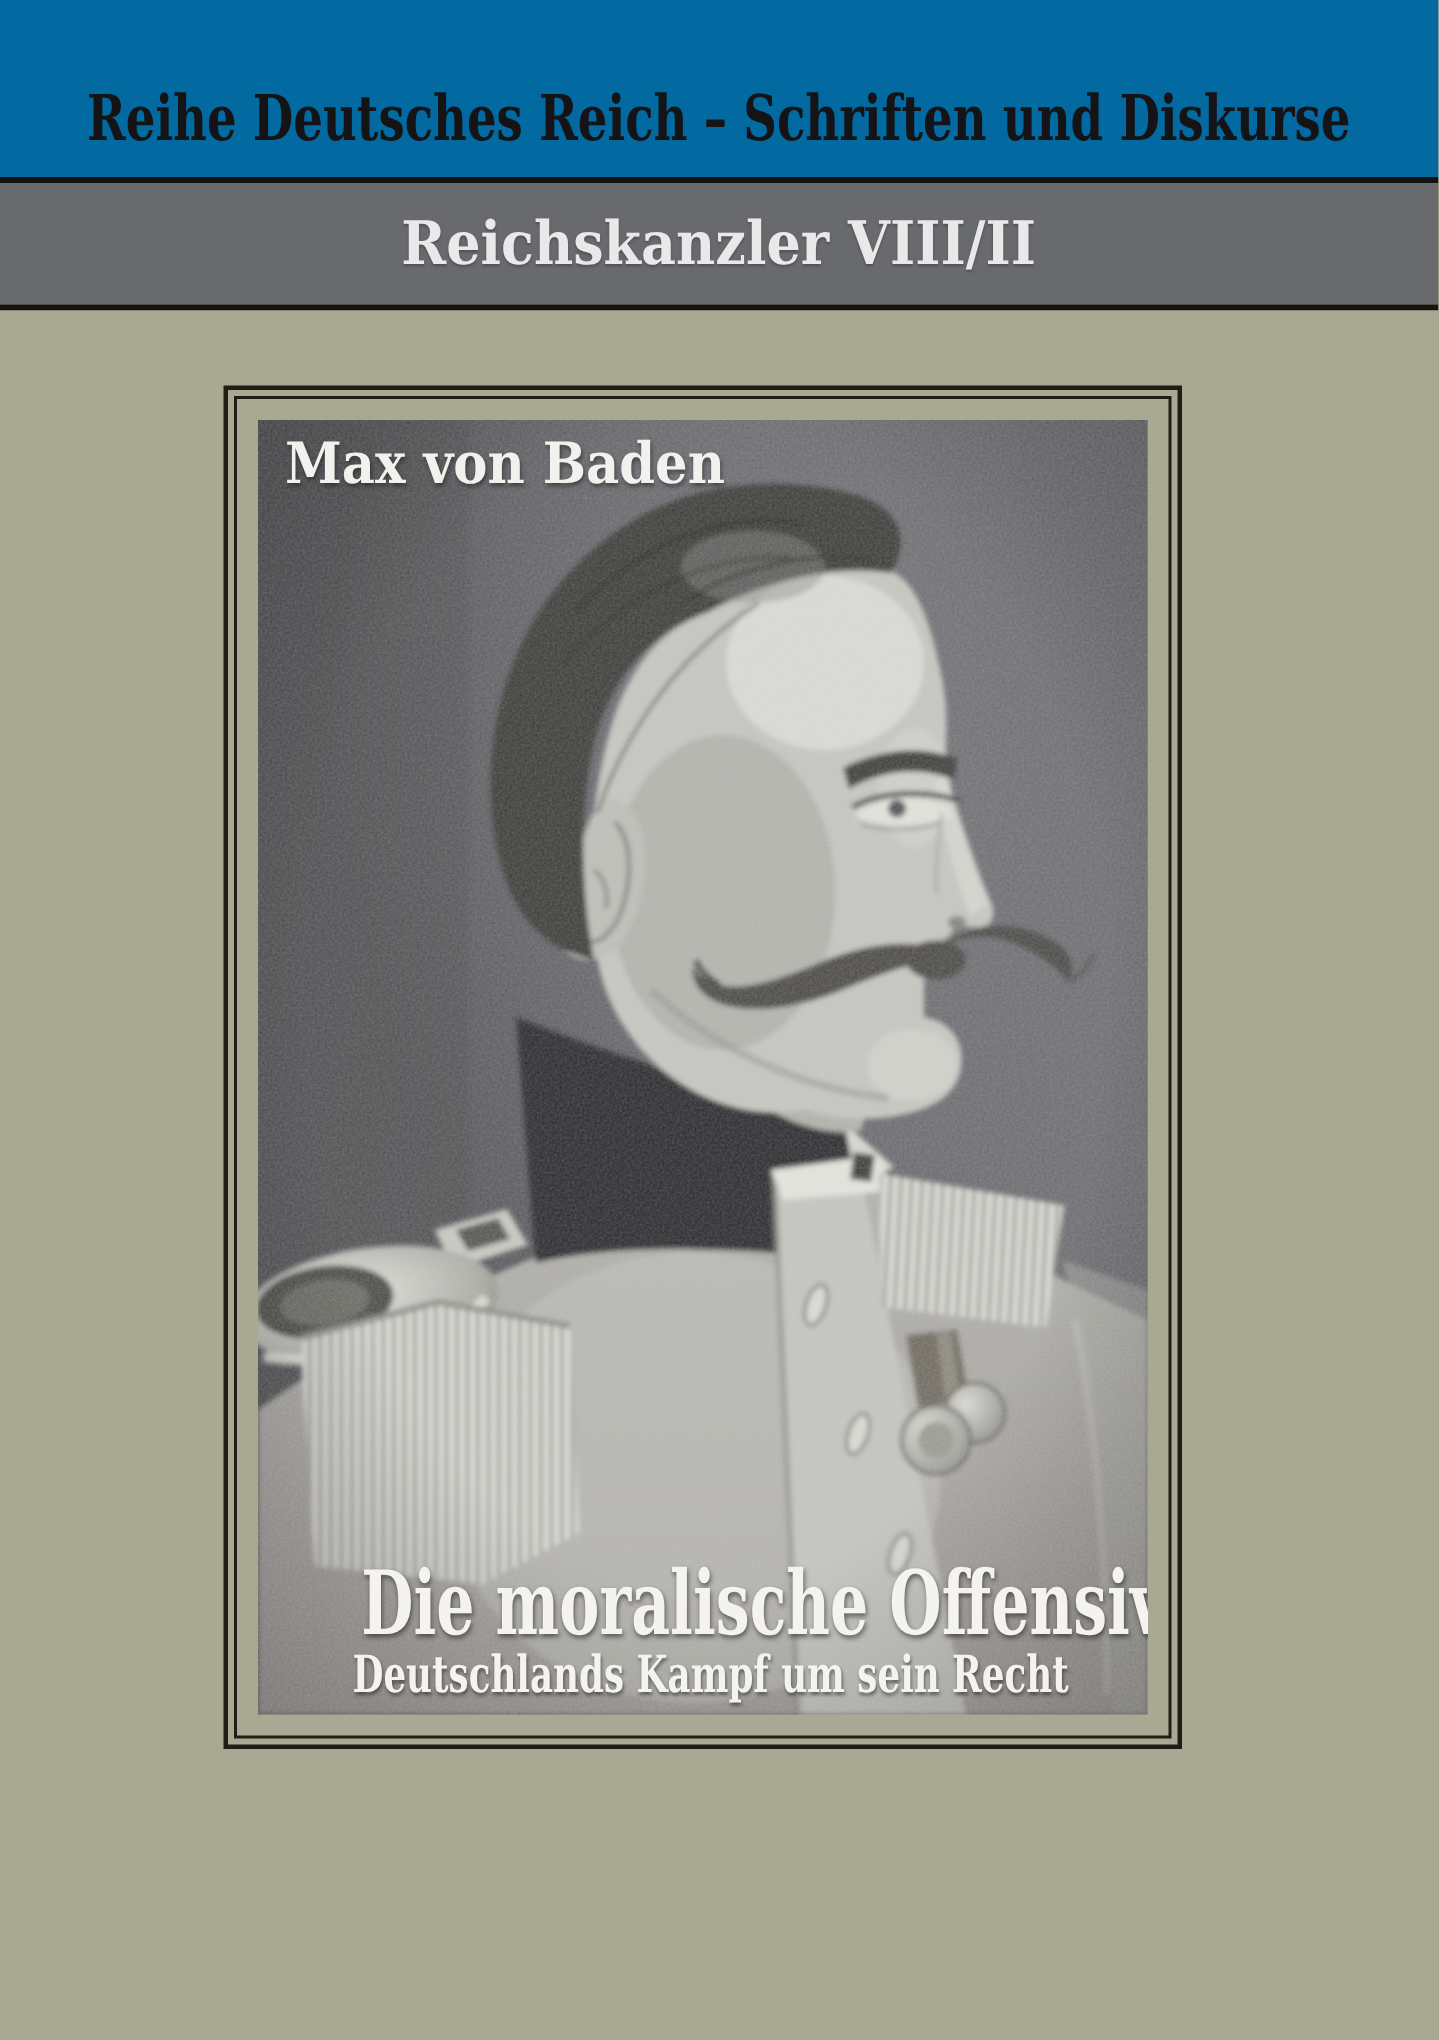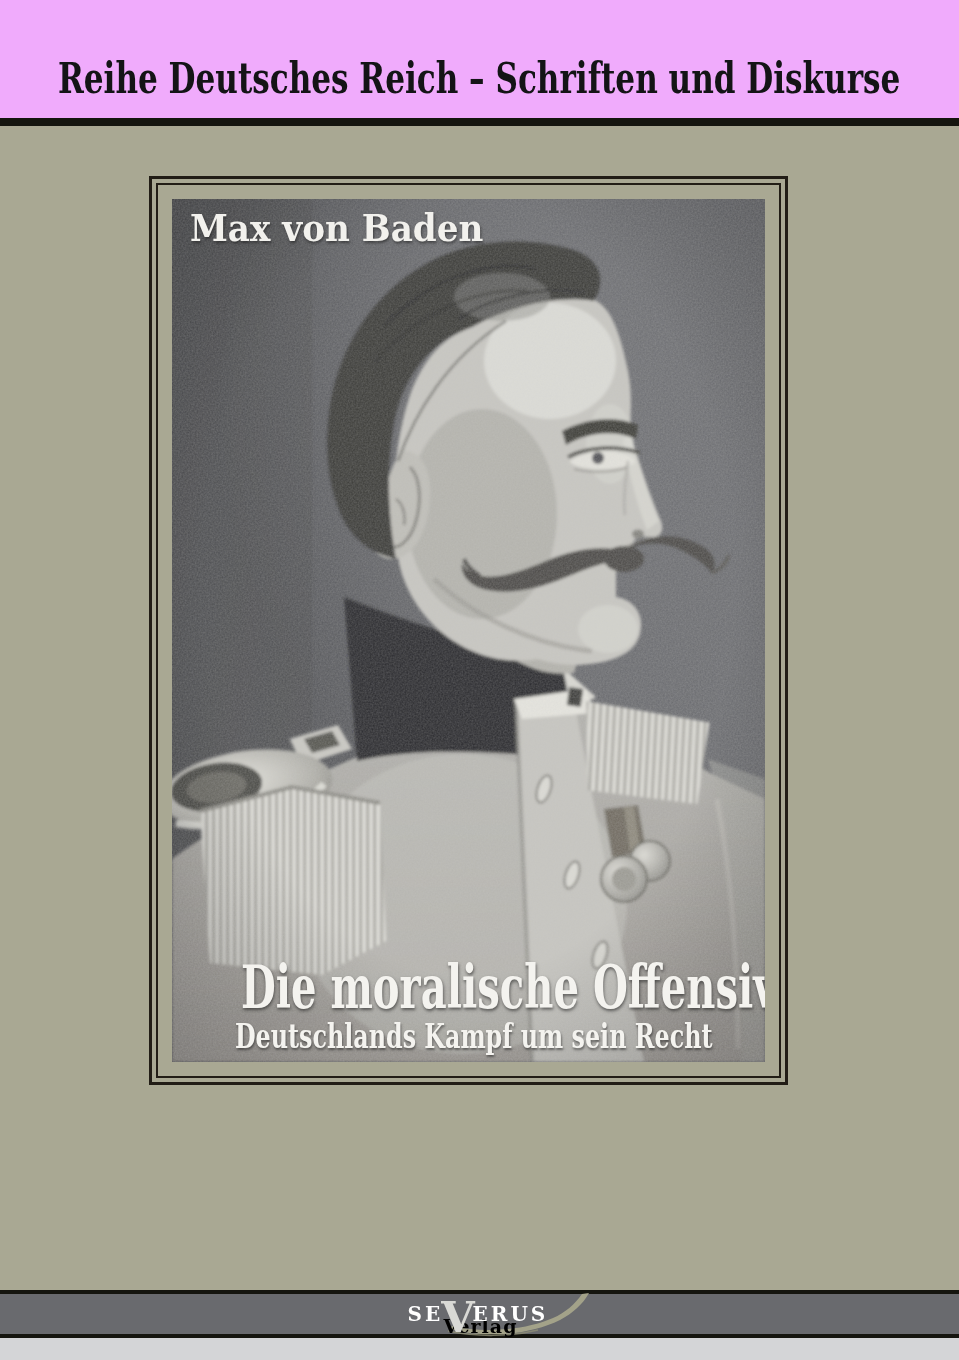--- a/index.html
+++ b/index.html
@@ -2,21 +2,21 @@
 <html><head>
 <meta charset="utf-8">
 <style>
   html,body{margin:0;padding:0;}
   body{width:959px;height:1360px;overflow:hidden;background:#a9a893;font-family:"DejaVu Serif","Liberation Serif",serif;}
   .page{position:relative;width:959px;height:1360px;}
 
   .rule{height:4px;background:#15150f;}
 
   .band{width:100%;display:flex;align-items:center;justify-content:center;box-sizing:border-box;}
-  .band-series{height:118px;background:#f0abfc;align-items:flex-end;padding-bottom:16px;}
+  .band-series{height:118px;background:#0369a1;align-items:flex-end;padding-bottom:16px;}
   .series-title{font-size:42px;font-weight:bold;color:#141416;white-space:nowrap;transform:scaleX(.74);transform-origin:center;line-height:1.1;}
 
   .band-volume{height:81px;background:#696a6e;}
   .volume-label{font-size:40px;font-weight:bold;color:#e9e9ea;white-space:nowrap;transform:scaleX(.9);text-shadow:0 1px 2px rgba(0,0,0,.25);}
 
   .main{height:1164px;background:#a9a893;position:relative;}
 
   .frame{position:absolute;left:149px;top:50px;width:639px;height:909px;border:3px solid #221d16;box-sizing:border-box;}
   .frame-inner{position:absolute;inset:4px;border:2px solid #221d16;}
   .photo{position:absolute;inset:14px;background:#5a5b5f;overflow:hidden;}
@@ -43,20 +43,23 @@
 <body>
 
 <div class="page">
 
   <div class="band band-series">
     <div class="series-title">Reihe Deutsches Reich – Schriften und Diskurse</div>
   </div>
 
   <div class="rule"></div>
 
+  <div class="band band-volume">
+    <div class="volume-label">Reichskanzler VIII/II</div>
+  </div>
 
   <div class="rule"></div>
 
   <div class="main">
     <div class="frame">
       <div class="frame-inner">
         <div class="photo">
 
           <svg class="portrait" viewBox="0 0 593 863" preserveAspectRatio="none" role="img">
             <defs>

